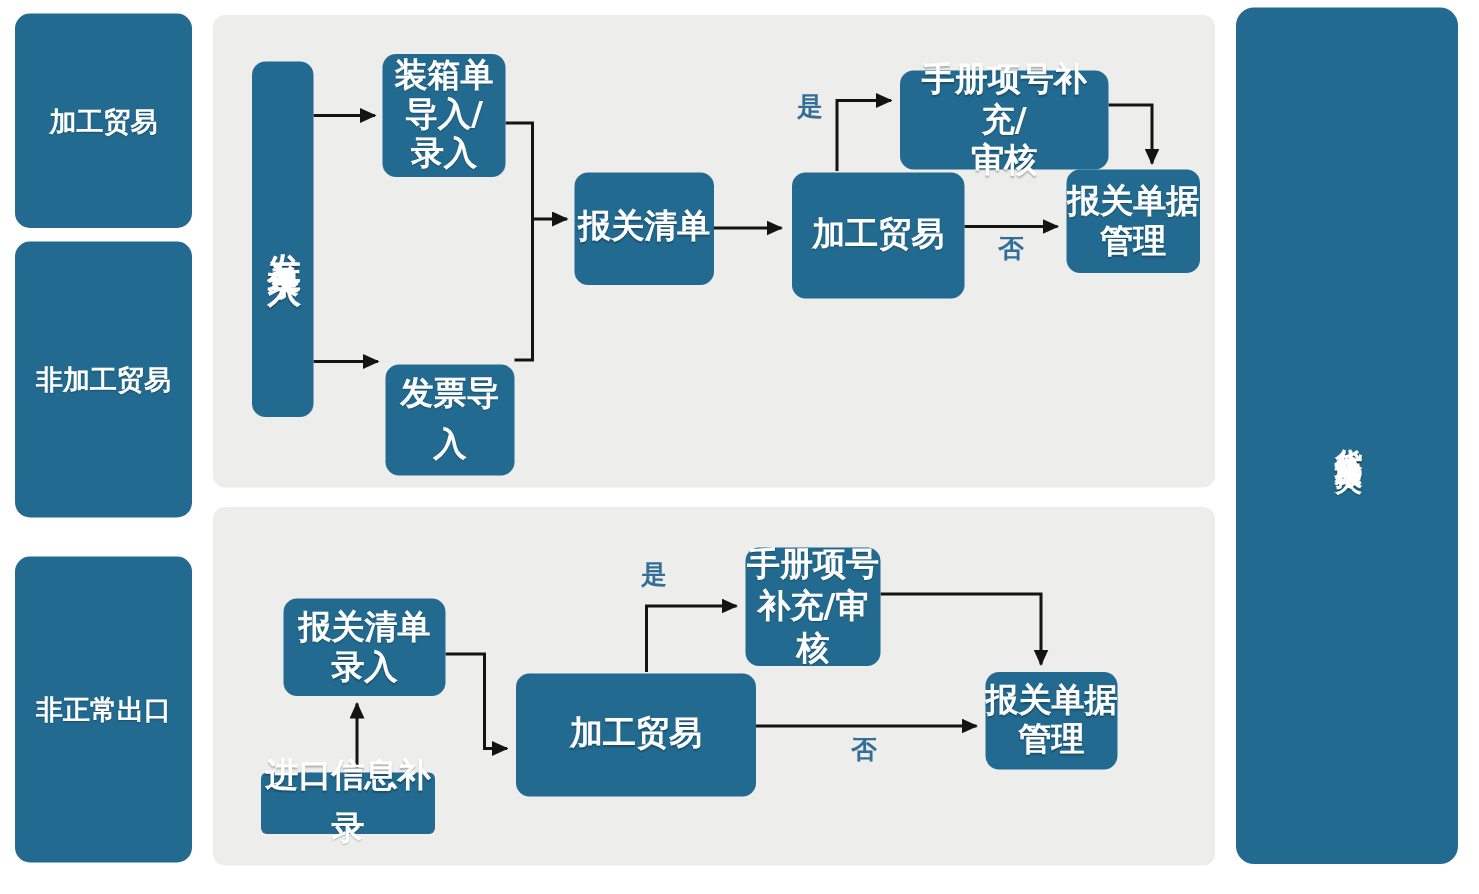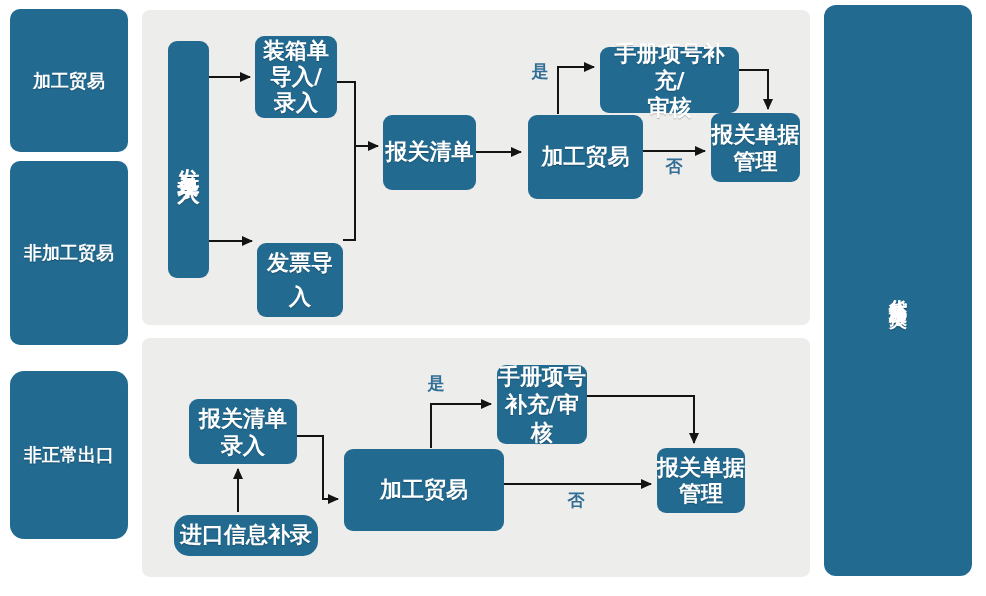--- a/index.html
+++ b/index.html
@@ -65,21 +65,21 @@
     <path d="M587,396 L694,396 L694,443" marker-end="url(#ah)"></path>
     <path d="M504,484 L651,484" marker-end="url(#ah)"></path>
   </svg>
 
   <div class="lane" style="left:10px;top:9px;width:118px;height:143px;">
     <span>加工贸易</span>
   </div>
   <div class="lane" style="left:10px;top:161px;width:118px;height:184px;">
     <span>非加工贸易</span>
   </div>
-  <div class="lane" style="left:10px;top:371px;width:118px;height:168px;border-radius:14px;">
+  <div class="lane" style="left:10px;top:371px;width:118px;height:204px;">
     <span>非正常出口</span>
   </div>
 
   <div class="lane" style="left:824px;top:5px;width:148px;height:571px;border-radius:12px;">
     <span class="vtext" style="letter-spacing:2px;">货代订舱及报关</span>
   </div>
 
   <div class="node vtext" style="left:168px;top:41px;width:41px;height:237px;">
     <span>发运单录入</span>
   </div>
@@ -105,21 +105,21 @@
     <span>报关单据
 管理</span>
   </div>
   <div class="branch-label" style="left:540px;top:71px;">是</div>
   <div class="branch-label" style="left:674px;top:166px;">否</div>
 
   <div class="node" style="left:189px;top:399px;width:108px;height:65px;line-height:27px;">
     <span>报关清单
 录入</span>
   </div>
-  <div class="node" style="left:174px;top:515px;width:144px;height:41px;border-radius:15px;">
+  <div class="node" style="left:174px;top:515px;width:116px;height:41px;border-radius:4px;">
     <span>进口信息补录</span>
   </div>
   <div class="node" style="left:344px;top:449px;width:160px;height:82px;">
     <span>加工贸易</span>
   </div>
   <div class="node" style="left:497px;top:365px;width:90px;height:79px;line-height:28px;">
     <span>手册项号
 补充/审核</span>
   </div>
   <div class="node" style="left:657px;top:448px;width:88px;height:65px;line-height:26px;">

